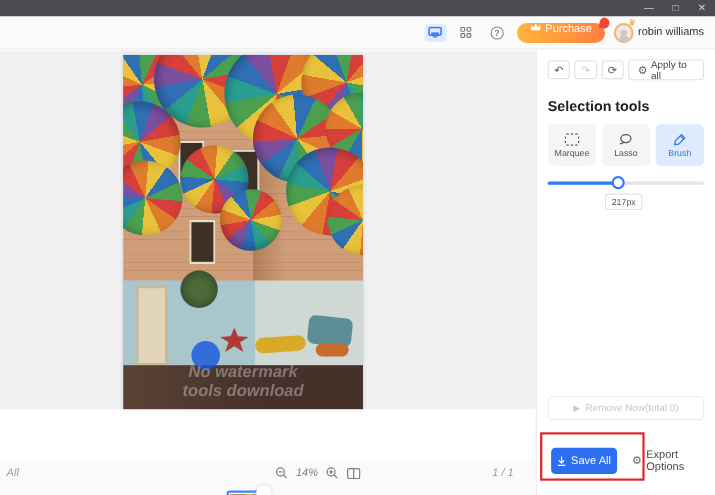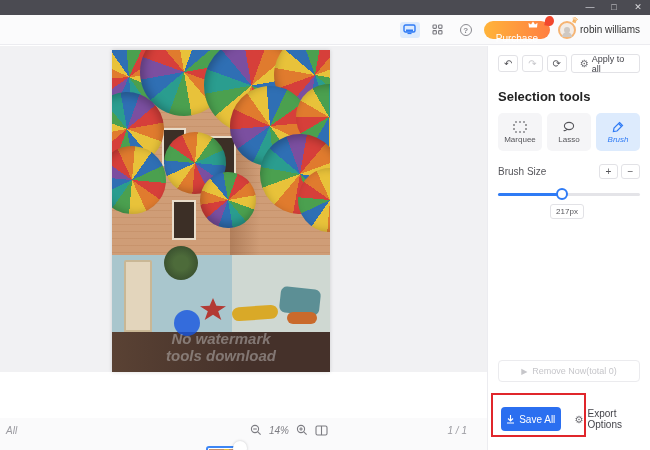--- a/index.html
+++ b/index.html
@@ -10,21 +10,21 @@
   .titlebar { position:absolute; left:0; top:0; width:650px; height:15px; background:#4b4b52; display:flex; justify-content:flex-end; align-items:center; }
   .win-btn { width:24px; height:15px; color:#d8d8dc; font-size:9px; line-height:15px; text-align:center; cursor:pointer; }
 
   
   .toolbar { position:absolute; left:0; top:15px; width:650px; height:30px; background:#fbfbfc; border-bottom:1px solid #ececf0; display:flex; align-items:center; }
   .reupload-btn { margin-left:20px; height:20px; padding:0 10px; background:#fff; border:1px solid #d9d9de; border-radius:4px; display:flex; align-items:center; gap:5px; font-size:10px; color:#333; cursor:pointer; }
   .tb-right { margin-left:auto; display:flex; align-items:center; gap:8px; padding-right:10px; }
   .tb-ic { width:20px; height:16px; display:flex; align-items:center; justify-content:center; border-radius:3px; cursor:pointer; }
   .tb-ic.active { background:#ddebfd; }
   .help-circ { width:12px; height:12px; border:1px solid #8a8a90; border-radius:50%; color:#8a8a90; font-size:8px; line-height:11px; text-align:center; font-weight:bold; }
-  .purchase-btn { position:relative; height:18px; padding:0 12px; border-radius:9px; background:linear-gradient(90deg,#ffb43a,#ff7e41); color:#fff; font-size:10px; display:flex; align-items:flex-end; gap:4px; cursor:pointer;flex-direction:column; }
+  .purchase-btn { position:relative; height:18px; padding:0 12px; border-radius:9px; background:linear-gradient(90deg,#ffb43a,#ff7e41); color:#fff; font-size:10px; display:flex; align-items:flex-start; gap:4px; cursor:pointer; }
   .purchase-badge { position:absolute; right:-4px; top:-5px; width:9px; height:10px; background:#f2472e; border-radius:50% 50% 50% 0; transform:rotate(8deg); }
   .account { display:flex; align-items:center; gap:4px; cursor:pointer; }
   .avatar-wrap { position:relative; width:18px; height:18px; }
   .avatar { width:18px; height:18px; border-radius:50%; background:#f3ece6; border:2px solid #f6b473; display:flex; align-items:flex-end; justify-content:center; overflow:hidden; }
   .avatar-head { width:6px; height:6px; background:#cfc8c2; border-radius:50%; margin-bottom:4px; }
   .avatar-body { position:absolute; left:4px; bottom:2px; width:10px; height:5px; background:#cfc8c2; border-radius:5px 5px 0 0; }
   .avatar-crown { position:absolute; top:-5px; right:-2px; color:#f6a23c; font-size:8px; transform:rotate(18deg); }
   .account-name { font-size:10px; color:#333; }
 
   
@@ -67,21 +67,21 @@
   .thumb-close { position:absolute; right:-7px; top:-7px; width:14px; height:14px; background:#fff; border-radius:50%; box-shadow:0 0 3px rgba(0,0,0,.2); color:#b4b4b8; font-size:8px; line-height:14px; text-align:center; cursor:pointer; }
 
   
   .hist-row { display:flex; align-items:center; gap:4px; }
   .hist-btn { width:22px; height:17px; border:1px solid #e2e2e6; border-radius:3px; background:#fff; font-size:10px; color:#55555a; display:flex; align-items:center; justify-content:center; cursor:pointer; }
   .hist-btn.disabled { color:#c8c8cc; }
   .apply-all { margin-left:auto; height:19px; padding:0 8px; border:1px solid #e2e2e6; border-radius:3px; background:#fff; font-size:9px; color:#44444a; display:flex; align-items:center; gap:3px; cursor:pointer; }
   .sec-title { margin-top:16px; font-size:13px; font-weight:bold; color:#222; }
   .tools-row { margin-top:9px; display:flex; gap:5px; }
   .tool-btn { width:44px; height:38px; border-radius:5px; background:#f5f5f7; display:flex; flex-direction:column; align-items:center; justify-content:center; gap:2px; font-size:8px; color:#55555a; cursor:pointer; }
-  .tool-btn.selected { background:#ddebfd; color:#2f7bf5;font-style:italic; }
+  .tool-btn.selected { background:#ddebfd; color:#2f7bf5; }
   .brush-row { margin-top:13px; display:flex; align-items:center; }
   .brush-label { font-size:10px; color:#55555a; }
   .step-btns { margin-left:auto; display:flex; gap:3px; }
   .step-btn { width:19px; height:15px; border:1px solid #e2e2e6; border-radius:3px; background:#fff; font-size:10px; color:#55555a; line-height:13px; text-align:center; cursor:pointer; }
   .slider { position:relative; margin-top:9px; height:12px; cursor:pointer; }
   .slider-track { position:absolute; top:5px; left:0; width:100%; height:3px; border-radius:2px; background:#e4e4e8; }
   .slider-fill { position:absolute; top:5px; left:0; width:45%; height:3px; border-radius:2px; background:#2f7bf5; }
   .slider-handle { position:absolute; top:0; left:calc(45% - 6px); width:12px; height:12px; border-radius:50%; background:#fff; border:2px solid #2f7bf5; }
   .size-tip { margin-top:4px; margin-left:52px; width:34px; height:15px; border:1px solid #e2e2e6; border-radius:3px; background:#fff; font-size:8px; color:#55555a; text-align:center; line-height:13px; }
   .panel-spacer { flex:1; }
@@ -256,27 +256,20 @@
       </div>
       <div class="tool-btn selected">
         <svg width="12" height="12" viewBox="0 0 12 12">
             <path d="M7.5 1.5l3 3L5 10l-3.6.6L2 7z" fill="none" stroke="#2f7bf5" stroke-width="1.2"></path>
             <path d="M6.5 2.5l3 3" stroke="#2f7bf5" stroke-width="1.2"></path>
           </svg>
         <span>Brush</span>
       </div>
     </div>
 
-    <div class="brush-row">
-      <span class="brush-label">Brush Size</span>
-      <div class="step-btns">
-        <div class="step-btn">+</div>
-        <div class="step-btn">−</div>
-      </div>
-    </div>
 
     <div class="slider">
       <div class="slider-track"></div>
       <div class="slider-fill"></div>
       <div class="slider-handle"></div>
     </div>
     <div class="size-tip">217px</div>
 
     <div class="panel-spacer"></div>
 

